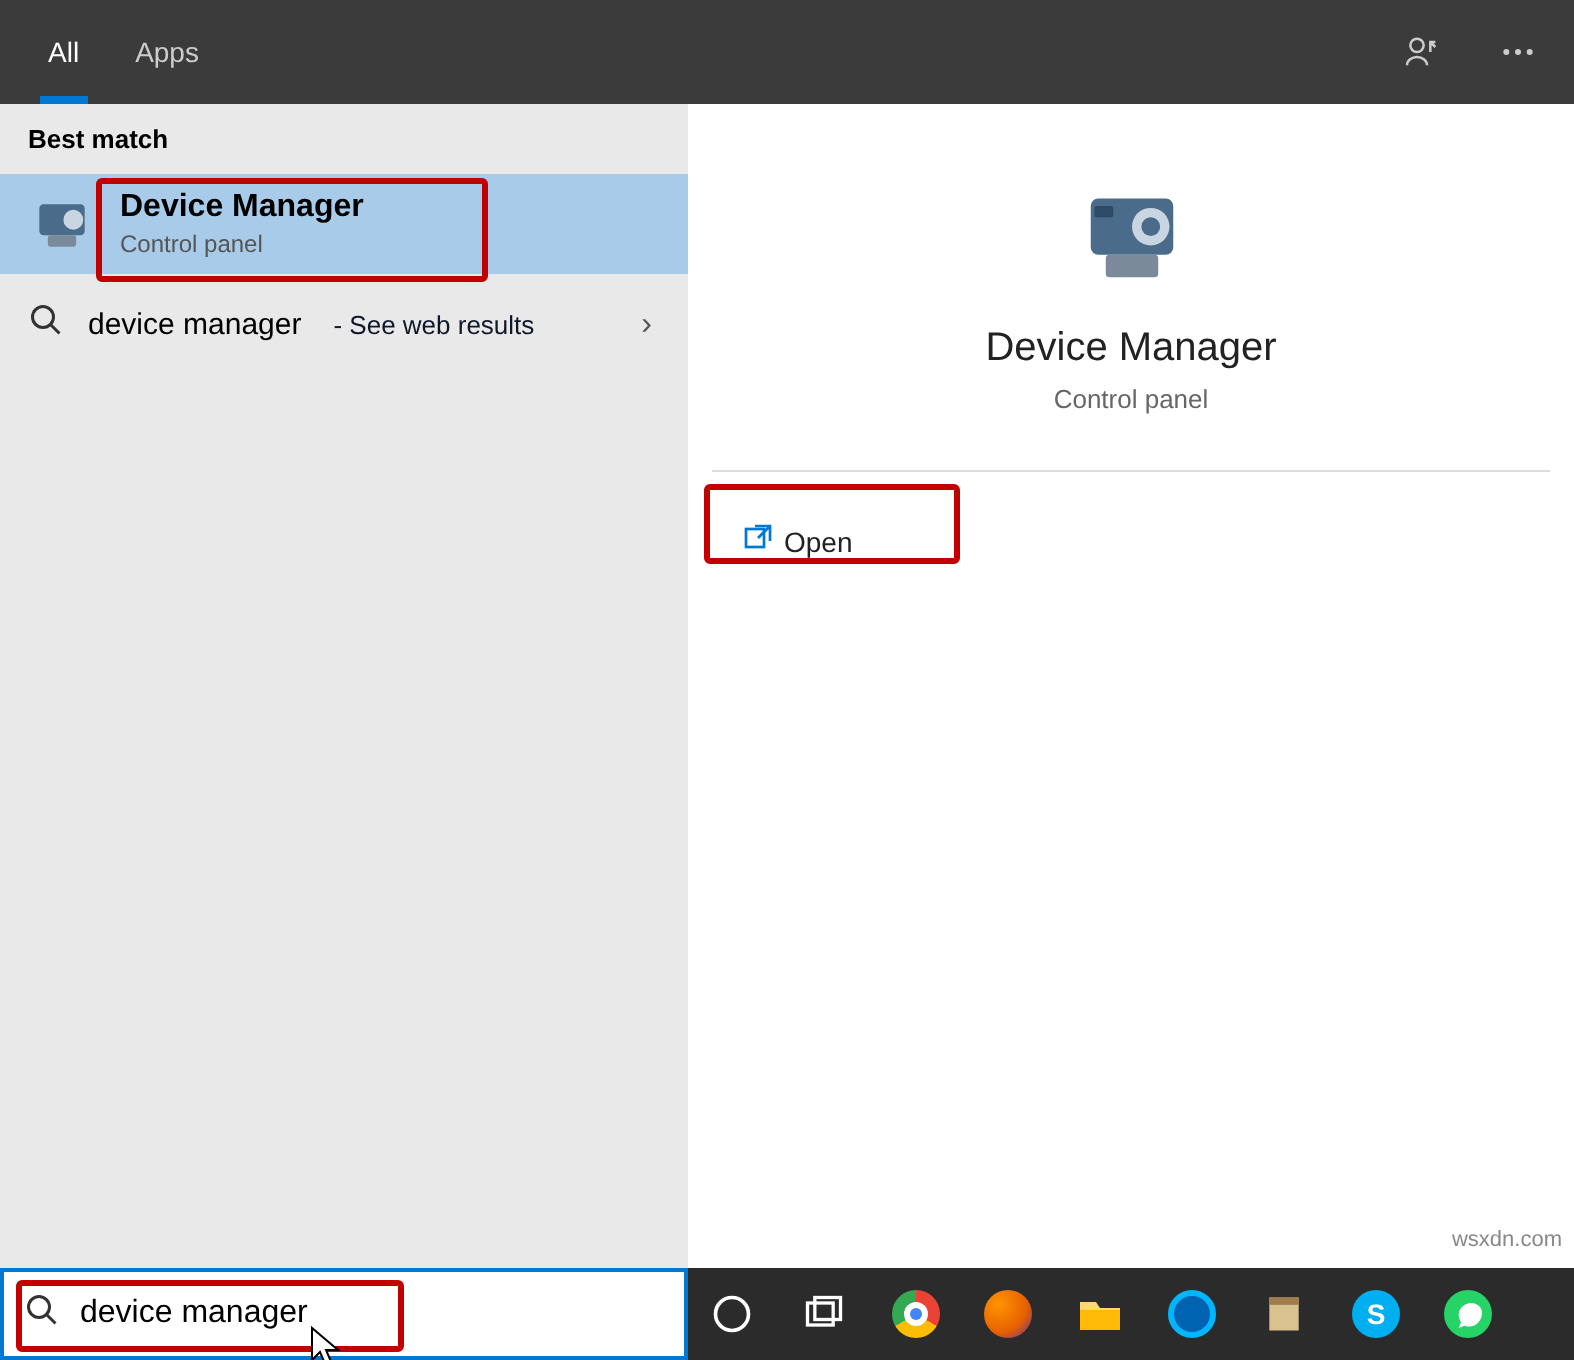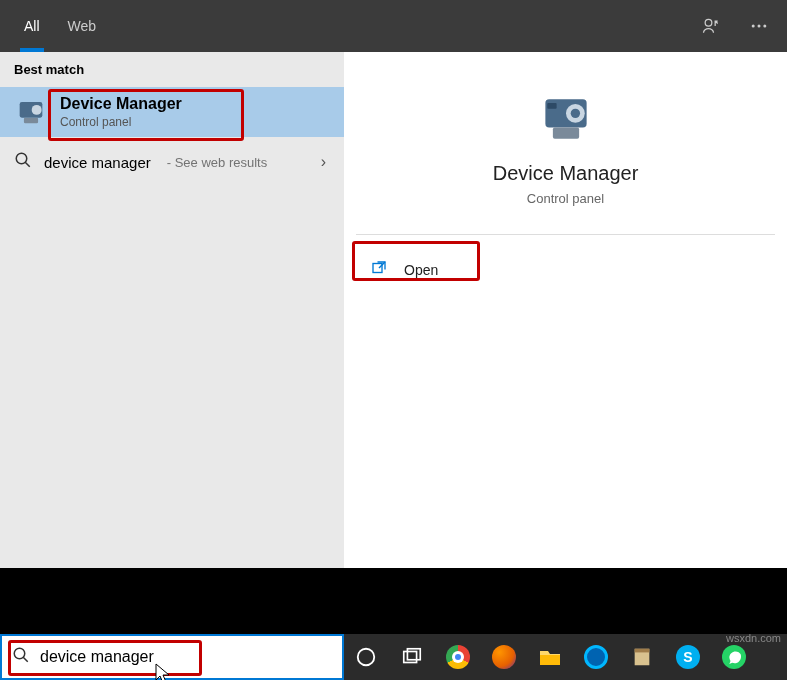--- a/index.html
+++ b/index.html
@@ -12,51 +12,51 @@
     .tab { color: #ccc; font-size: 14px; padding: 0 14px; height: 52px; display: flex; align-items: center; cursor: pointer; text-align: center; }
     .tab.active { color: #fff; position: relative; }
     .tab.active::after {
       content: ""; position: absolute; bottom: 0; left: 10px; right: 10px;
       height: 4px; background: #0078d4;
     }
     .tab .caret { margin-left: 6px; font-size: 10px; }
     .top-icons { position: absolute; right: 18px; top: 0; height: 52px; display: flex; align-items: center; gap: 28px; color: #ccc; }
     .icon-slot { width: 20px; height: 20px; display: flex; align-items: center; justify-content: center; }
 
-    .main { display: flex; height: 516px; background: #fff; }
+    .main { display: flex; height: 582px; background: #fff; }
 
     .left { width: 344px; background: #e9e9e9; display: flex; flex-direction: column; }
     .section-hdr { font-weight: 600; font-size: 13px; padding: 10px 14px; color: #000; }
 
     .result-row {
       display: flex; align-items: center; padding: 8px 14px; gap: 12px;
       background: #a8cbe9; position: relative;
     }
     .result-icon { width: 34px; height: 34px; display: flex; align-items: center; justify-content: center; }
     .result-text .title { font-size: 16px; font-weight: 600; color: #000; }
     .result-text .subtitle { font-size: 12px; color: #555; margin-top: 2px; }
     .red-box1 { position: absolute; left: 48px; top: 2px; width: 196px; height: 52px; border: 3px solid #c20000; border-radius: 3px; pointer-events: none; }
 
     .web-row {
       display: flex; align-items: center; padding: 14px 14px; gap: 12px; position: relative;
     }
     .web-row .query { font-size: 15px; color: #000; }
-    .web-row .hint { font-size: 13px; color: #737373; margin-left: 4px; }
+    .web-row .hint { font-size: 13px; color: #0f172a; margin-left: 4px; }
     .web-row .chev { position: absolute; right: 18px; font-size: 16px; color: #555; }
 
     .right { flex: 1; background: #fff; display: flex; flex-direction: column; padding: 12px 0 0 0; }
     .right-card { margin: 0 12px; }
     .preview { display: flex; flex-direction: column; align-items: center; padding: 24px 0 18px 0; }
     .preview-title { font-size: 20px; color: #222; margin-top: 10px; }
     .preview-sub { font-size: 13px; color: #666; margin-top: 6px; }
     .divider { height: 1px; background: #ddd; margin: 10px 12px 0 12px; }
 
     .action-section { padding: 14px 12px; position: relative; }
     .action {
-      display: flex; align-items: center; gap: 16px; padding: 10px 14px; font-size: 14px; color: #222;
+      display: flex; align-items: center; gap: 4px; padding: 10px 14px; font-size: 14px; color: #222;
     }
     .red-box2 { position: absolute; left: 8px; top: 6px; width: 128px; height: 40px; border: 3px solid #c20000; border-radius: 3px; pointer-events: none; }
 
     .bottom { position: absolute; bottom: 0; left: 0; right: 0; height: 46px; display: flex; }
     .search-box {
       width: 344px; height: 46px; background: #fff; border: 2px solid #0078d4;
       display: flex; align-items: center; padding: 0 10px; gap: 10px; position: relative;
     }
     .search-input {
       border: none; outline: none; font-size: 16px; flex: 1; background: transparent;
@@ -77,21 +77,21 @@
     .dm-base { fill:#7a8a9a; }
     
     
     .tb-circle { width: 24px; height: 24px; border-radius: 50%; }
   </style>
 </head>
 <body>
 
 <div class="top-tabs">
   <div class="tab active">All</div>
-  <div class="tab">Web</div>
+  <div class="tab">Apps</div>
   <div class="top-icons">
     <div class="icon-slot">
       <svg viewBox="0 0 24 24" width="20" height="20" fill="none" stroke="#ccc" stroke-width="1.5">
         <circle cx="9" cy="8" r="4"></circle>
           <path d="M3 20c0-3 3-5 6-5s6 2 6 5"></path>
           <path d="M17 6l3 3M17 12V6h3"></path>
       </svg>
     </div>
     <div class="icon-slot">
       <svg viewBox="0 0 24 24" width="20" height="20" fill="#ccc">
@@ -224,13 +224,13 @@
     <div class="taskbar-item">
       <div class="tb-circle" style="background:#25d366;display:flex;align-items:center;justify-content:center;">
         <svg width="14" height="14" viewBox="0 0 24 24" fill="#fff">
             <path d="M20 4C13 0 4 5 4 13c0 2 1 4 2 6l-2 5 5-2c8 3 15-3 15-11 0-3-1-5-4-7z"></path>
           </svg>
       </div>
     </div>
   </div>
 </div>
 
-<div style="position:absolute;right:6px;bottom:36px;color:#888;font-size:11px;">wsxdn.com</div>
+<div style="position:absolute;right:6px;bottom:54px;color:#888;font-size:11px;">wsxdn.com</div>
 
 </body></html>

